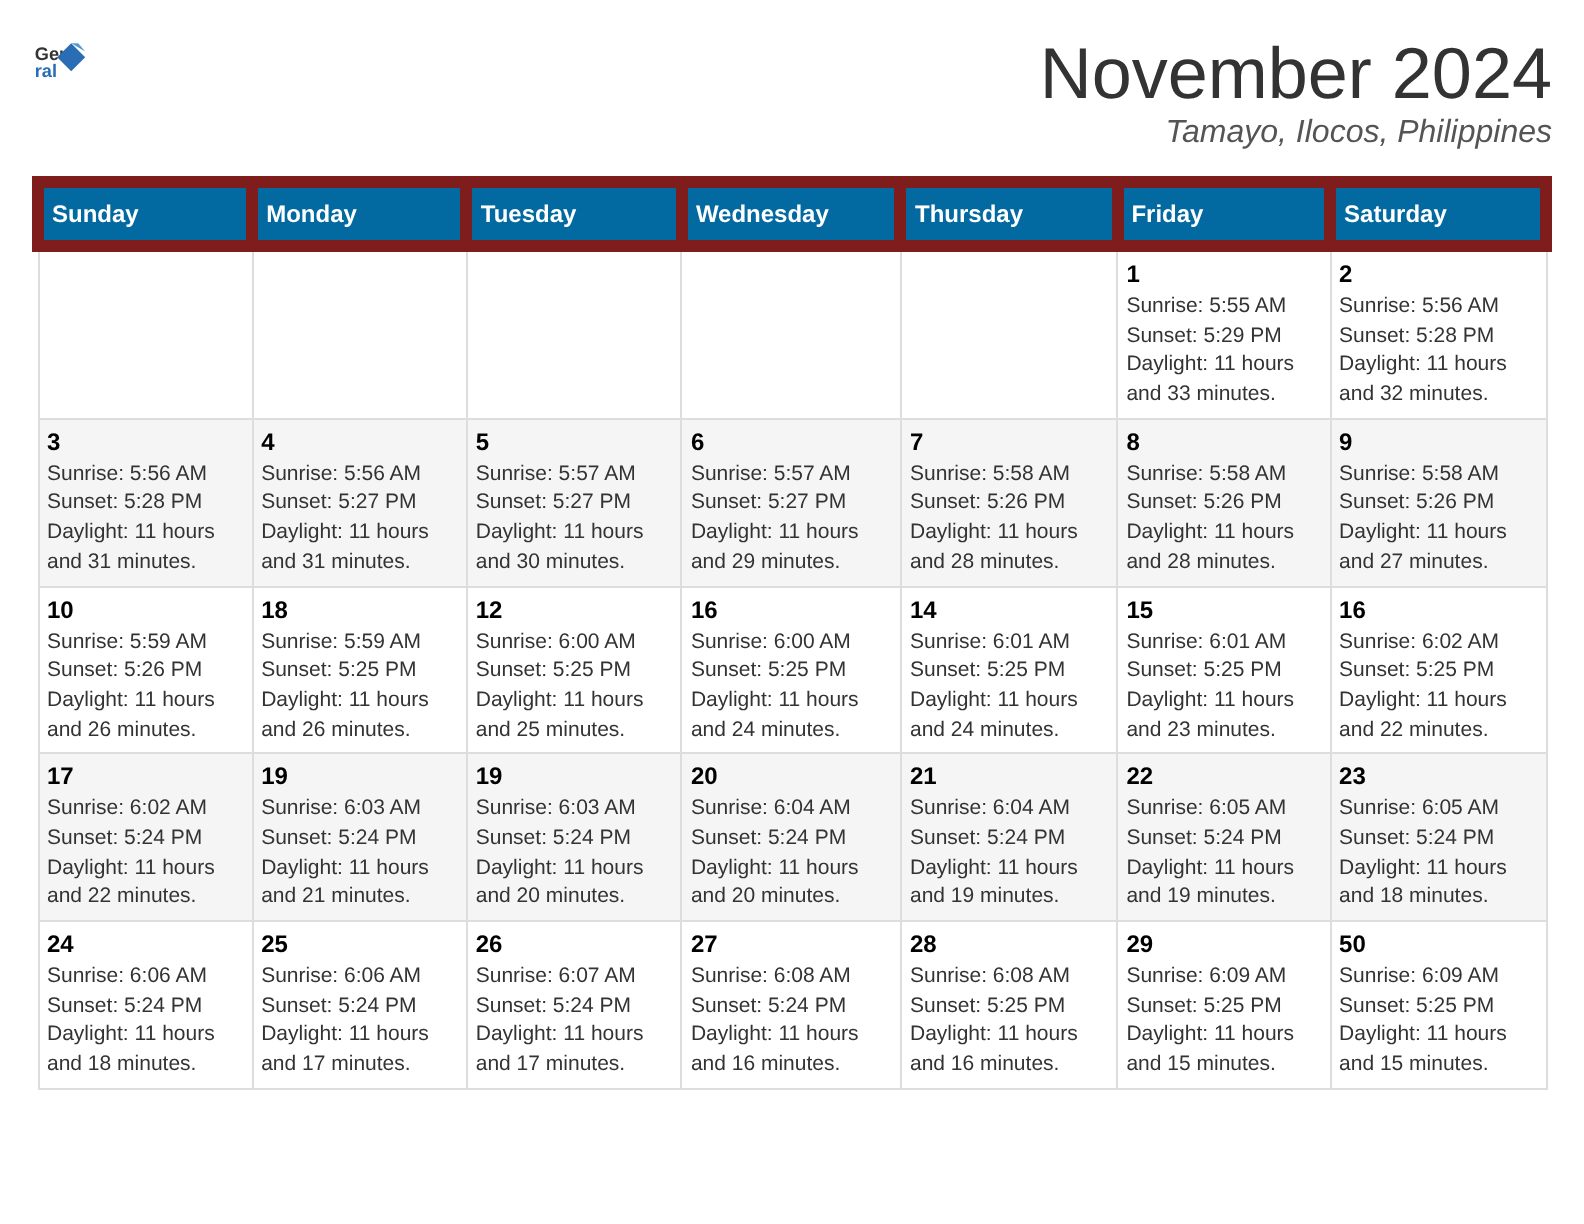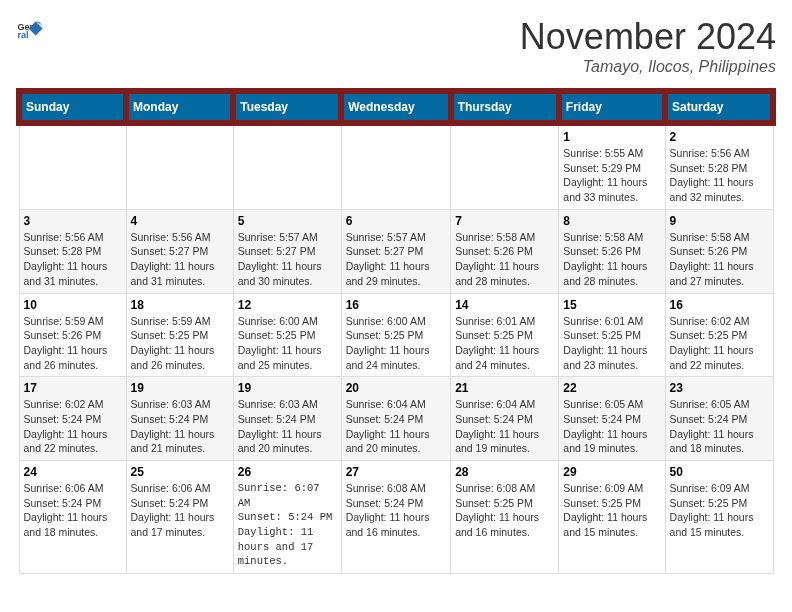--- a/index.html
+++ b/index.html
@@ -287,21 +287,21 @@
 Daylight: 11 hours and 18 minutes.</div>
         </td>
         <td>
           <span class="day-num">25</span>
           <div class="day-info" style="white-space: pre-line;">Sunrise: 6:06 AM
 Sunset: 5:24 PM
 Daylight: 11 hours and 17 minutes.</div>
         </td>
         <td>
           <span class="day-num">26</span>
-          <div class="day-info" style="white-space: pre-line; font-family: Liberation Mono, monospace;">Sunrise: 6:07 AM
+          <div class="day-info" style="white-space: pre-line;">Sunrise: 6:07 AM
 Sunset: 5:24 PM
 Daylight: 11 hours and 17 minutes.</div>
         </td>
         <td>
           <span class="day-num">27</span>
           <div class="day-info" style="white-space: pre-line;">Sunrise: 6:08 AM
 Sunset: 5:24 PM
 Daylight: 11 hours and 16 minutes.</div>
         </td>
         <td>

